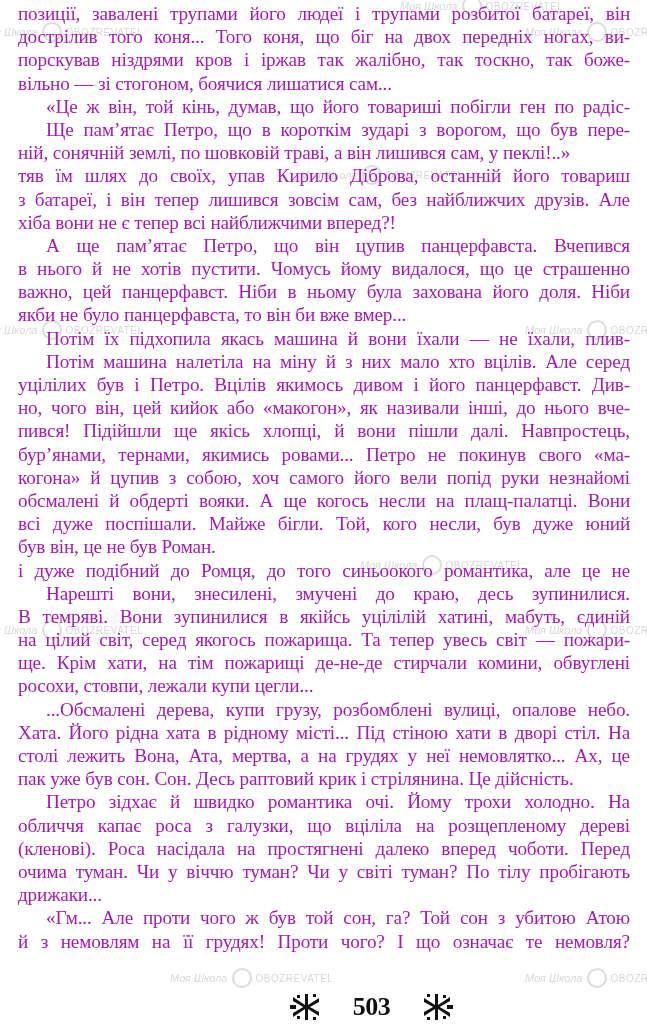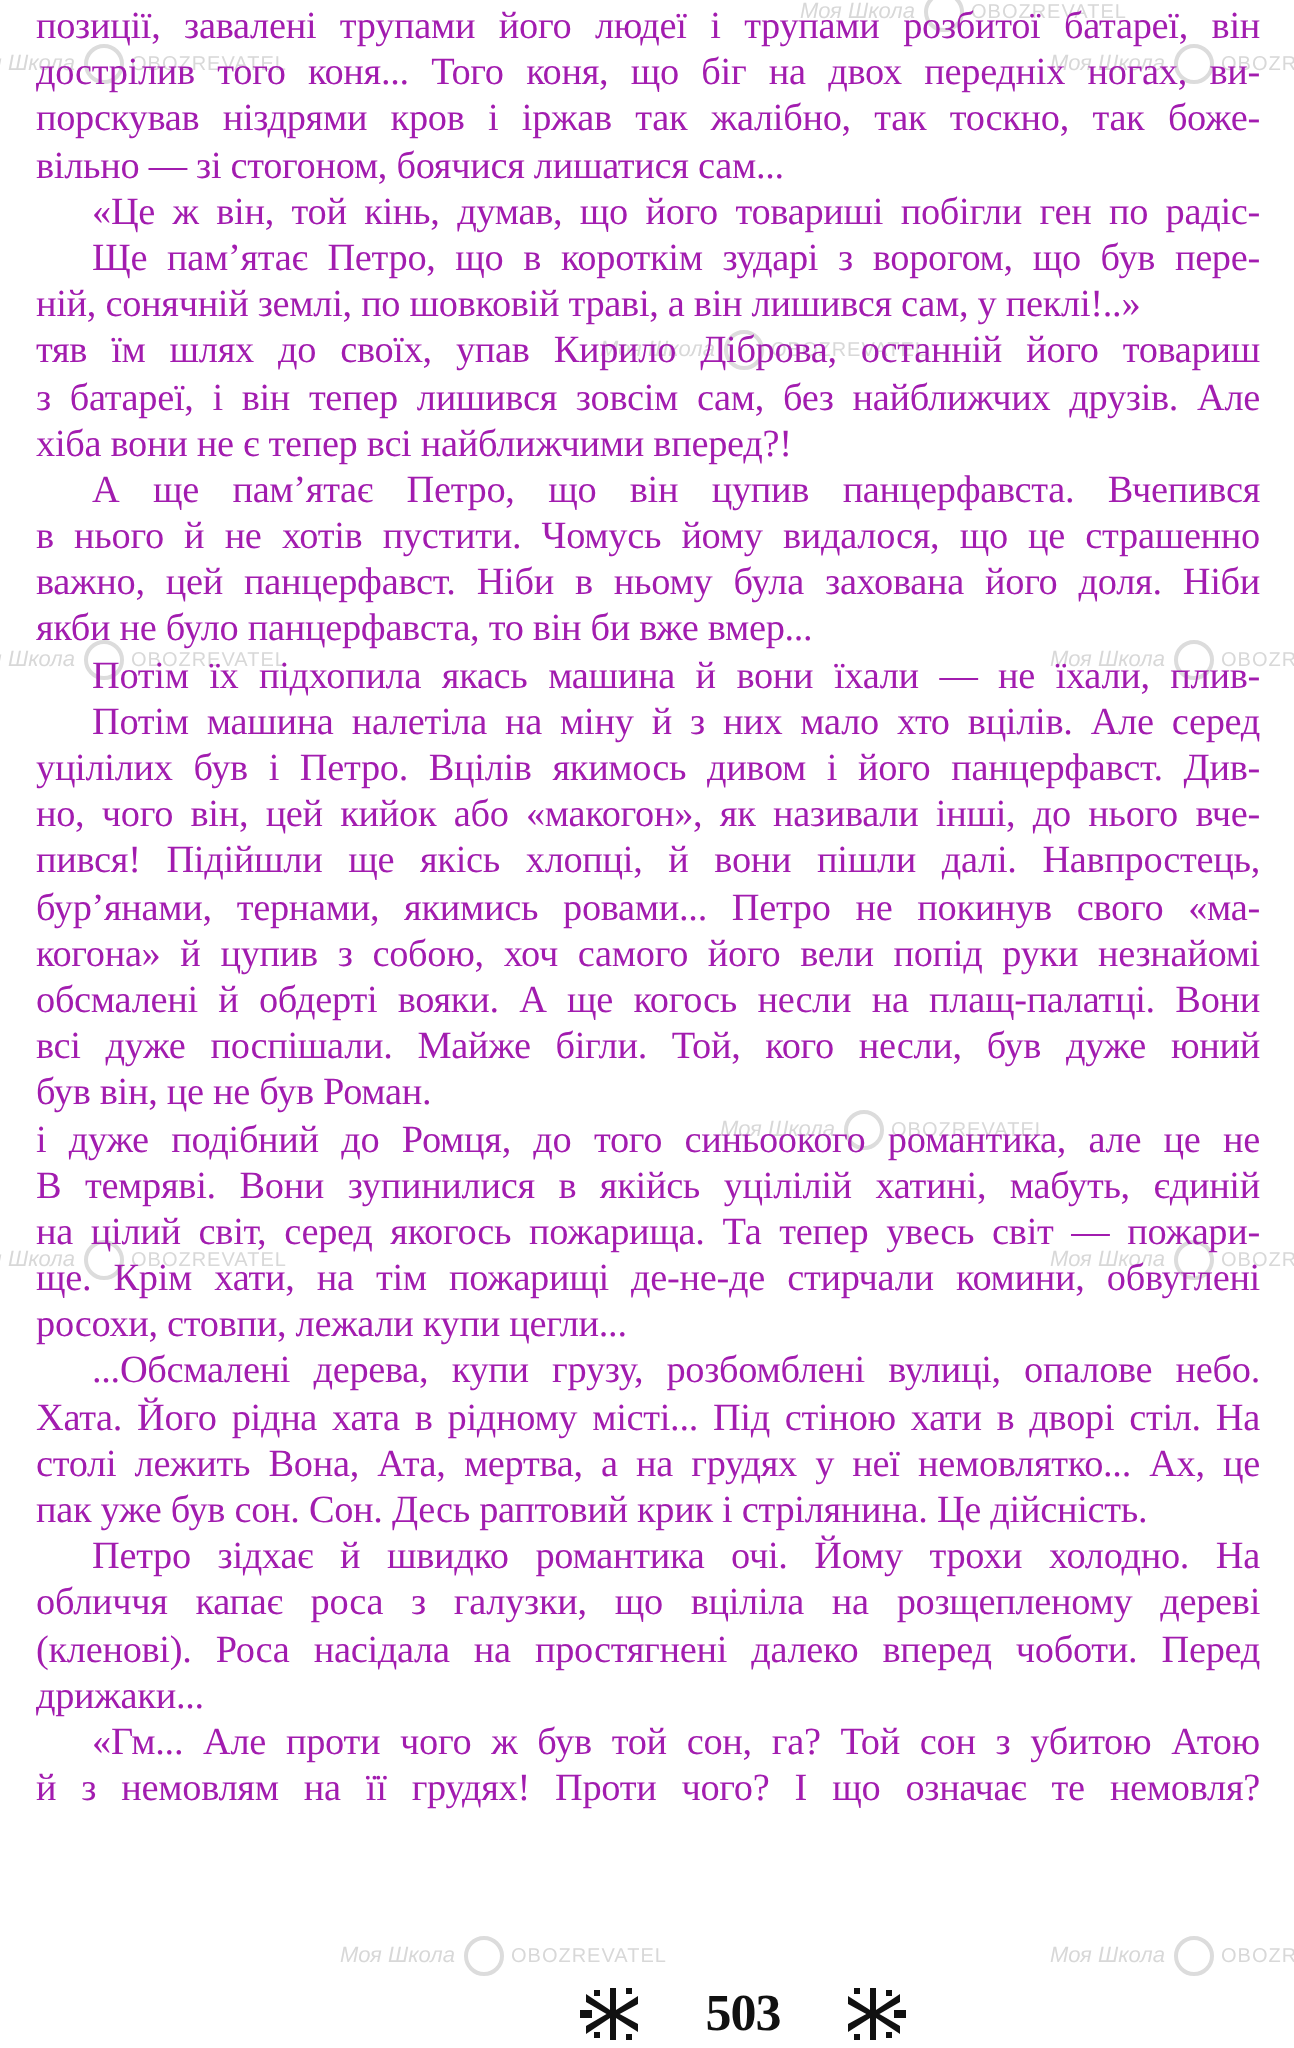--- a/index.html
+++ b/index.html
@@ -110,31 +110,33 @@
       <span class="line indent">Потім машина налетіла на міну й з них мало хто вцілів. Але серед</span>
       <span class="line">уцілілих був і Петро. Вцілів якимось дивом і його панцерфавст. Див-</span>
       <span class="line">но, чого він, цей кийок або «макогон», як називали інші, до нього вче-</span>
       <span class="line">пився! Підійшли ще якісь хлопці, й вони пішли далі. Навпростець,</span>
       <span class="line">бур’янами, тернами, якимись ровами... Петро не покинув свого «ма-</span>
       <span class="line">когона» й цупив з собою, хоч самого його вели попід руки незнайомі</span>
       <span class="line">обсмалені й обдерті вояки. А ще когось несли на плащ-палатці. Вони</span>
       <span class="line">всі дуже поспішали. Майже бігли. Той, кого несли, був дуже юний</span>
       <span class="line last">був він, це не був Роман.</span>
       <span class="line">і дуже подібний до Ромця, до того синьоокого романтика, але це не</span>
+      <span class="line indent">Нарешті вони, знесилені, змучені до краю, десь зупинилися.</span>
       <span class="line">В темряві. Вони зупинилися в якійсь уцілілій хатині, мабуть, єдиній</span>
       <span class="line">на цілий світ, серед якогось пожарища. Та тепер увесь світ — пожари-</span>
       <span class="line">ще. Крім хати, на тім пожарищі де-не-де стирчали комини, обвуглені</span>
       <span class="line last">росохи, стовпи, лежали купи цегли...</span>
       <span class="line indent">...Обсмалені дерева, купи грузу, розбомблені вулиці, опалове небо.</span>
       <span class="line">Хата. Його рідна хата в рідному місті... Під стіною хати в дворі стіл. На</span>
       <span class="line">столі лежить Вона, Ата, мертва, а на грудях у неї немовлятко... Ах, це</span>
       <span class="line last">пак уже був сон. Сон. Десь раптовий крик і стрілянина. Це дійсність.</span>
       <span class="line indent">Петро зідхає й швидко романтика очі. Йому трохи холодно. На</span>
       <span class="line">обличчя капає роса з галузки, що вціліла на розщепленому дереві</span>
       <span class="line">(кленові). Роса насідала на простягнені далеко вперед чоботи. Перед</span>
+      <span class="line">очима туман. Чи у віччю туман? Чи у світі туман? По тілу пробігають</span>
       <span class="line last">дрижаки...</span>
       <span class="line indent">«Гм... Але проти чого ж був той сон, га? Той сон з убитою Атою</span>
       <span class="line">й з немовлям на її грудях! Проти чого? І що означає те немовля?</span>
     </div>
 </div>
 
 <div class="footer">
   <svg class="ornament" viewBox="0 0 34 28">
     <g fill="#111">
       <rect x="16" y="1" width="3" height="26"></rect>

